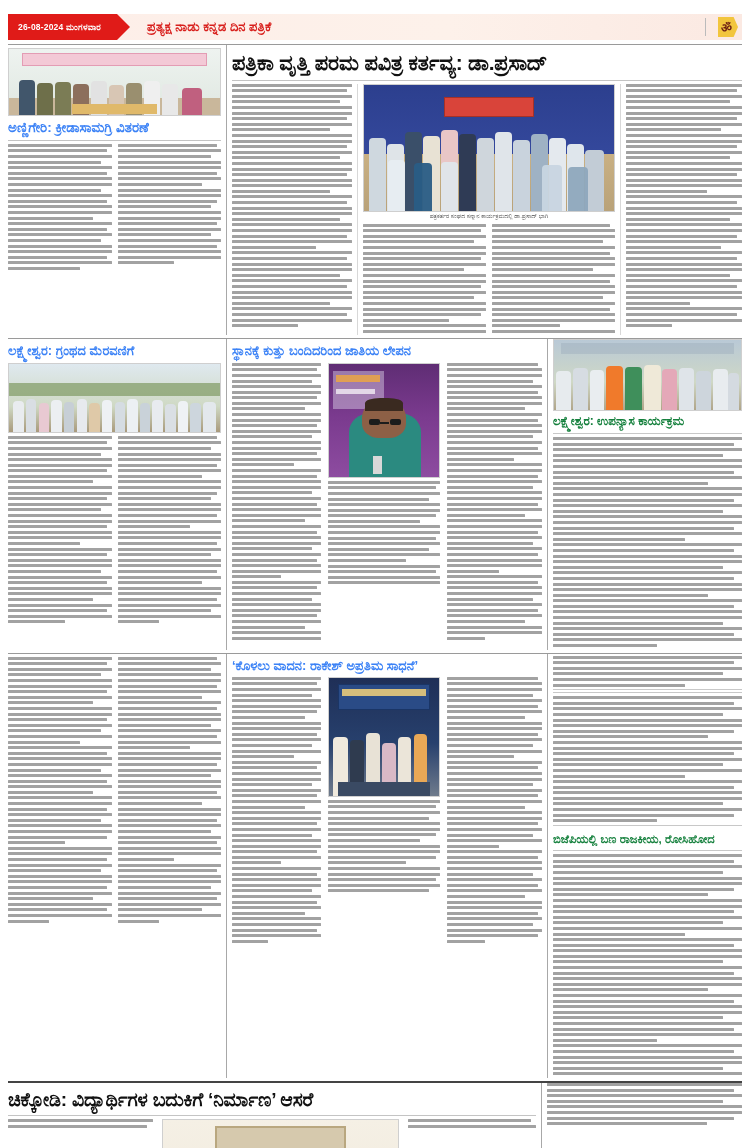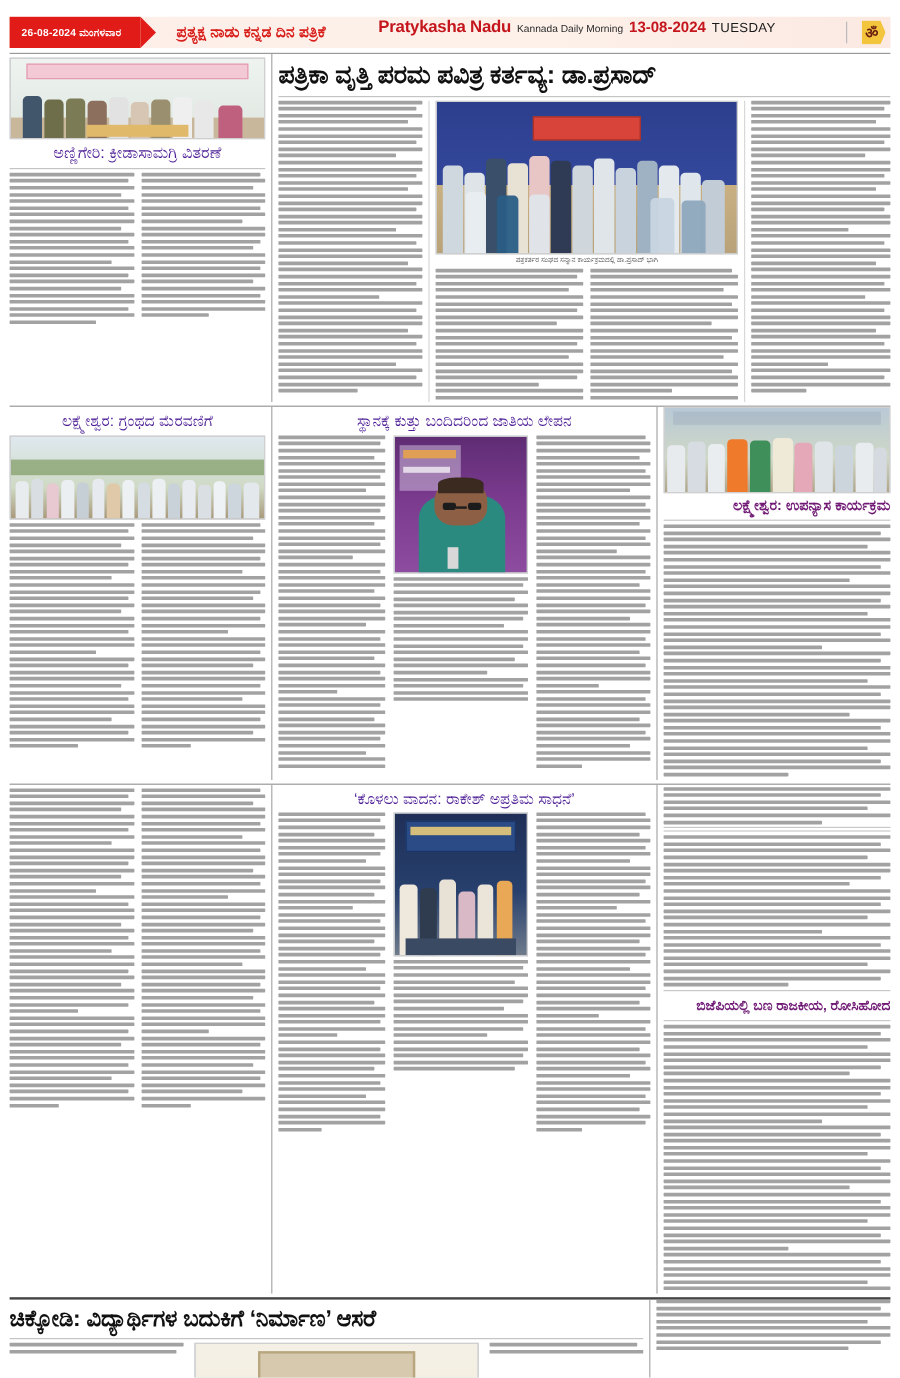--- a/index.html
+++ b/index.html
@@ -57,26 +57,26 @@
   .row { display: flex; }
   .col { position: relative; }
   .vsep { width: 1px; background: #a8a8a8; margin: 0 5px; flex: 0 0 1px; }
 
   
   h1.kn-huge {
     font-size: 21px; font-weight: bold; color: #111; line-height: 1.22;
     letter-spacing: -.2px; padding: 5px 0 4px 0; white-space: nowrap;
   }
   h2.kn-big {
-    font-size: 15.5px; font-weight: normal; color: #4c1d95; line-height: 1.25;
-    padding: 4px 0 3px 0; text-align: center; white-space: nowrap;
+    font-size: 15.5px; font-weight: bold; color: #3b82f6; line-height: 1.25;
+    padding: 4px 0 3px 0; white-space: nowrap;
   }
   h2.kn-mid {
-    font-size: 12.5px; font-weight: bold; color: #701a75; line-height: 1.3;
-    padding: 3px 0 3px 0; text-align: right;
+    font-size: 12.5px; font-weight: bold; color: #15803d; line-height: 1.3;
+    padding: 3px 0 3px 0; text-align: left;
   }
   h2.kn-sm {
     font-size: 11px; font-weight: bold; color: #111; line-height: 1.35;
     padding: 3px 0 3px 0; text-align: center;
   }
 
   
   .txt { font-size: 0; line-height: 0; }
   .ln {
     height: 3px; background: #8d8d8d; margin-bottom: 2.6px; border-radius: .5px;
@@ -97,26 +97,20 @@
   .mt3 { margin-top: 3px; }
 </style>
 </head>
 <body>
 
 <div class="page">
 
   <div class="masthead">
     <div class="date-flag">26-08-2024 ಮಂಗಳವಾರ</div>
     <div class="mast-kn">ಪ್ರತ್ಯಕ್ಷ ನಾಡು ಕನ್ನಡ ದಿನ ಪತ್ರಿಕೆ</div>
-    <div class="mast-en">
-      <span class="brand">Pratykasha Nadu</span>
-      <span class="sub">Kannada Daily Morning</span>
-      <span class="mdate">13-08-2024</span>
-      <span class="dayname">TUESDAY</span>
-    </div>
     <div class="mast-right">
       <div class="mast-divider"></div>
       <div class="om-badge">ॐ</div>
     </div>
   </div>
 
   <div class="sheet">
     <div class="rule-h" style="margin-top:4px"></div>
 
     <div class="row">

